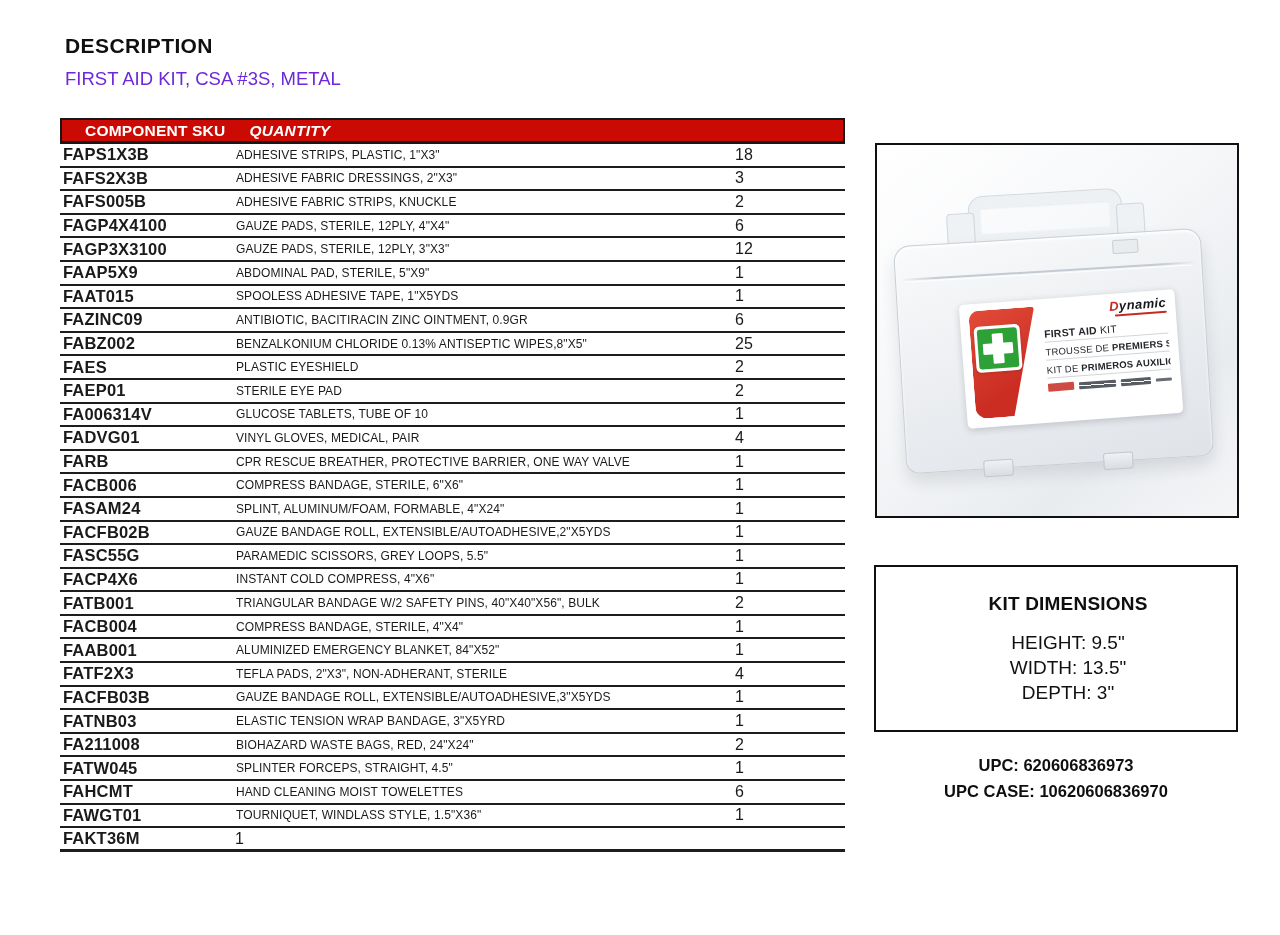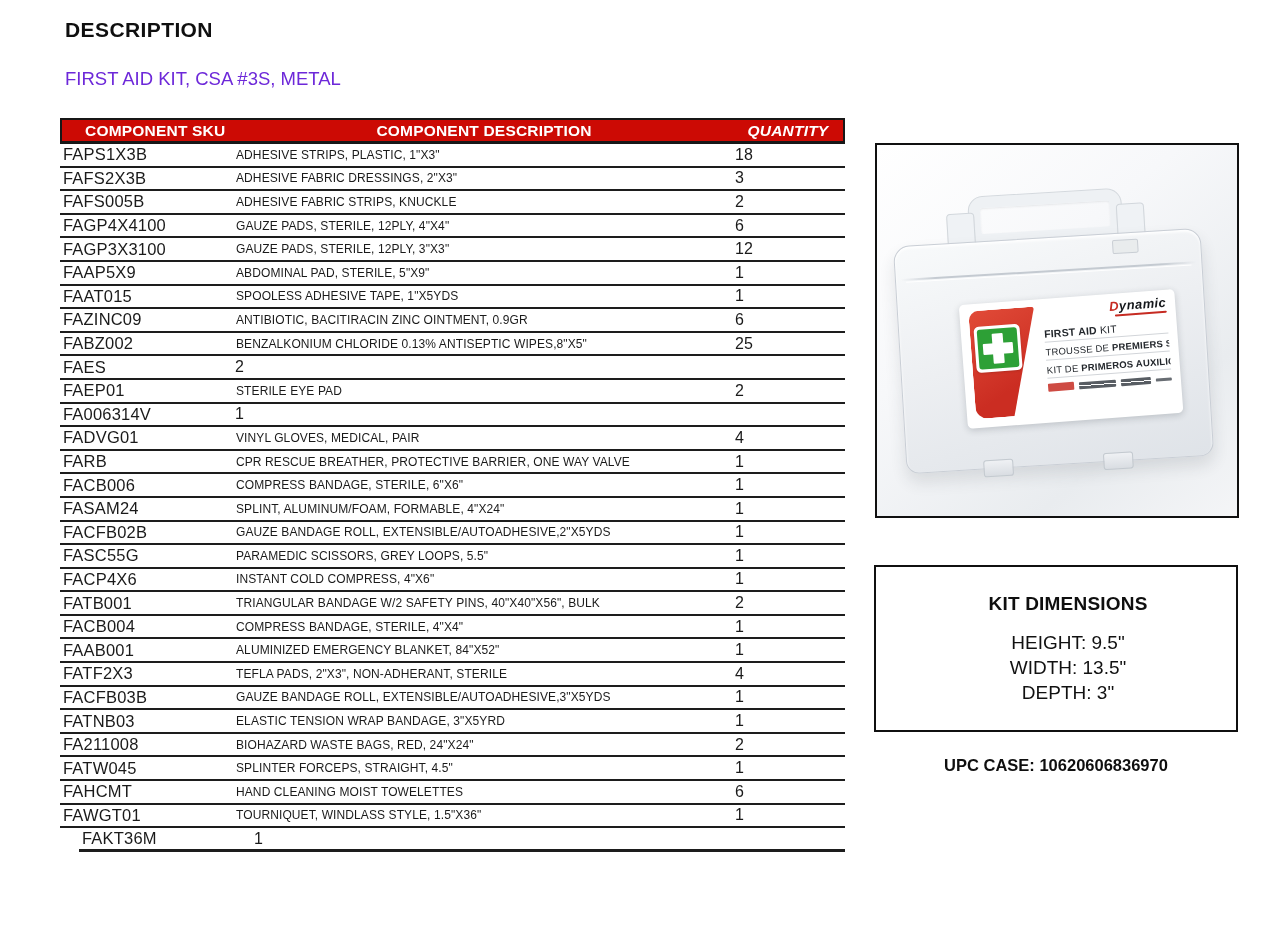--- a/index.html
+++ b/index.html
@@ -1,41 +1,41 @@
 <!DOCTYPE html>
 <html><head>
 <meta charset="utf-8">
 <style>
   html,body{margin:0;padding:0;}
   body{
     width:1280px;height:935px;position:relative;background:#ffffff;
     font-family:"Liberation Sans", sans-serif;color:#1a1a1a;overflow:hidden;
   }
   
-  .title{position:absolute;left:65px;top:18px;font-size:21px;font-weight:bold;color:#0f0f0f;letter-spacing:.4px;}
+  .title{position:absolute;left:65px;top:34px;font-size:21px;font-weight:bold;color:#0f0f0f;letter-spacing:.4px;}
   .subtitle{position:absolute;left:65px;top:68px;font-size:18.5px;color:#6d28d9;}
 
   
   .comp-table{position:absolute;left:60px;top:118px;width:785px;}
   .thead{
     display:flex;align-items:center;height:26px;box-sizing:border-box;
     background:#cc0a04;border:2px solid #171717;border-bottom-width:3px;
     color:#fff;font-weight:bold;font-size:15.5px;letter-spacing:.2px;
   }
   .th{box-sizing:border-box;}
   .th-sku{width:173px;padding-left:23px;}
   .th-desc{flex:1;text-align:center;}
   .th-qty{width:110px;text-align:center;font-style:italic;}
   .trow{
     display:flex;align-items:center;height:23.6px;box-sizing:border-box;
     border-bottom:2.5px solid #1d1d1d;background:#fff;
   }
-  .trow:last-child{border-bottom-width:3.5px;margin-left:19px;}
+  .trow:last-child{border-bottom-width:3.5px;}
   .td{box-sizing:border-box;white-space:nowrap;overflow:hidden;}
-  .td-sku{width:175px;padding-left:3px;font-size:16.5px;letter-spacing:.2px;}
+  .td-sku{width:175px;padding-left:3px;font-size:16.5px;letter-spacing:.2px;font-weight:bold;}
   .td-description{flex:1;font-size:12px;letter-spacing:.1px;padding-left:1px;}
   .td-quantity{width:110px;text-align:left;font-size:16px;}
 
   
   .photo-frame{
     position:absolute;left:875px;top:143px;width:364px;height:375px;box-sizing:border-box;
     border:2px solid #101010;overflow:hidden;
     background:linear-gradient(140deg,#ffffff 0%,#f7f8fa 38%,#e9ecef 75%,#f4f5f7 100%);
   }
   .kit{position:absolute;left:22px;top:74px;width:308px;height:246px;transform:rotate(-3.5deg);}
@@ -135,21 +135,20 @@
 <body>
 
 <div class="sheet">
 
   <div class="title">DESCRIPTION</div>
   <div class="subtitle">FIRST AID KIT, CSA #3S, METAL</div>
 
   <div class="comp-table">
     <div class="thead" style="background: rgb(204, 10, 4);">
       <div class="th th-sku">COMPONENT SKU</div>
-      <div class="th th-desc">COMPONENT DESCRIPTION</div>
       <div class="th th-qty">QUANTITY</div>
     </div>
     <div class="tbody" id="tbody">
         <div class="trow">
           <div class="td td-sku">FAPS1X3B</div>
           <div class="td td-description">ADHESIVE STRIPS, PLASTIC, 1"X3"</div>
           <div class="td td-quantity">18</div>
         </div>
         <div class="trow">
           <div class="td td-sku">FAFS2X3B</div>
@@ -186,29 +185,31 @@
           <div class="td td-description">ANTIBIOTIC, BACITIRACIN ZINC OINTMENT, 0.9GR</div>
           <div class="td td-quantity">6</div>
         </div>
         <div class="trow">
           <div class="td td-sku">FABZ002</div>
           <div class="td td-description">BENZALKONIUM CHLORIDE 0.13% ANTISEPTIC WIPES,8"X5"</div>
           <div class="td td-quantity">25</div>
         </div>
         <div class="trow">
           <div class="td td-sku">FAES</div>
+          <div class="td td-description">PLASTIC EYESHIELD</div>
           <div class="td td-quantity">2</div>
         </div>
         <div class="trow">
           <div class="td td-sku">FAEP01</div>
           <div class="td td-description">STERILE EYE PAD</div>
           <div class="td td-quantity">2</div>
         </div>
         <div class="trow">
           <div class="td td-sku">FA006314V</div>
+          <div class="td td-description">GLUCOSE TABLETS, TUBE OF 10</div>
           <div class="td td-quantity">1</div>
         </div>
         <div class="trow">
           <div class="td td-sku">FADVG01</div>
           <div class="td td-description">VINYL GLOVES, MEDICAL, PAIR</div>
           <div class="td td-quantity">4</div>
         </div>
         <div class="trow">
           <div class="td td-sku">FARB</div>
           <div class="td td-description">CPR RESCUE BREATHER, PROTECTIVE BARRIER, ONE WAY VALVE</div>
@@ -338,16 +339,17 @@
   <div class="dims-box">
     <div class="dims-title">KIT DIMENSIONS</div>
     <div class="dims-lines">
       <div>HEIGHT: 9.5"</div>
       <div>WIDTH: 13.5"</div>
       <div>DEPTH: 3"</div>
     </div>
   </div>
 
   <div class="upc-block">
+    <div>UPC: 620606836973</div>
     <div>UPC CASE: 10620606836970</div>
   </div>
 
 </div>
 
 </body></html>

